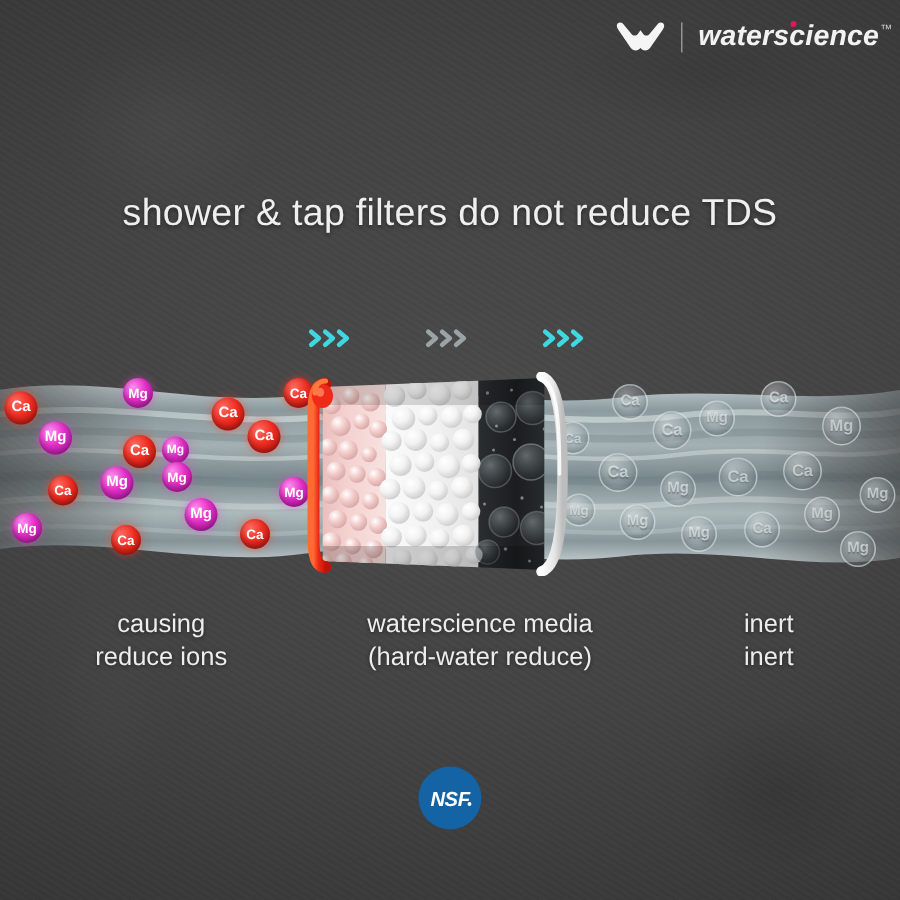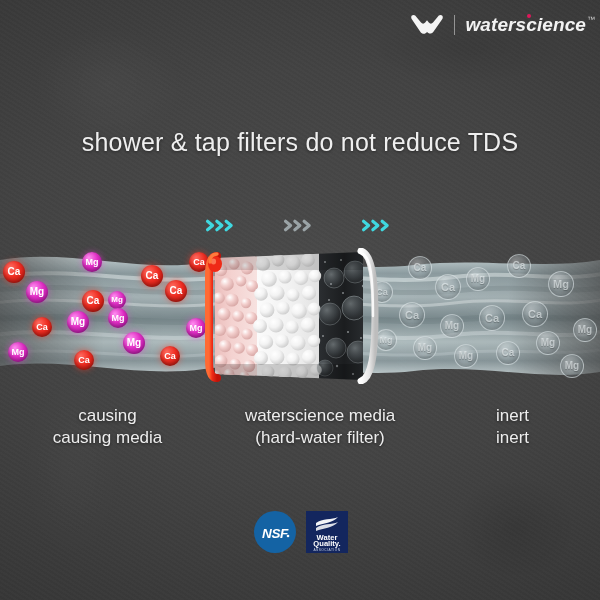--- a/index.html
+++ b/index.html
@@ -418,51 +418,39 @@
       <g>
         <path d="M158,3 C167,6 172,22 172,68 C172,114 167,130 158,133" fill="none" stroke="url(#whiteRim)" stroke-width="7" stroke-linecap="round"></path>
         <path d="M160,6 C167,10 170,26 170,68" fill="none" stroke="#ffffff" stroke-width="2.4" stroke-linecap="round" opacity=".85"></path>
       </g>
     </svg>
   </div>
 
   <div class="captions">
     <div class="cap cap-left">
       <span>causing</span>
-      <span class="l2">causing media</span>
+      <span class="l2">reduce ions</span>
     </div>
     <div class="cap cap-mid">
       <span>waterscience media</span>
-      <span class="l2">(hard-water filter)</span>
+      <span class="l2">(hard-water reduce)</span>
     </div>
     <div class="cap cap-right">
       <span>inert</span>
       <span class="l2">inert</span>
     </div>
   </div>
 
   <div class="badges">
 
     <span class="badge">
       <svg width="44" height="44" viewBox="0 0 44 44" aria-hidden="true">
         <circle cx="22" cy="22" r="21" fill="#1463a4"></circle>
         <text x="22" y="27.5" text-anchor="middle" fill="#ffffff" font-family="Liberation Sans, sans-serif" font-size="13.5" font-weight="700" font-style="italic" letter-spacing="-0.3">NSF</text>
         <circle cx="35" cy="26" r="1.3" fill="#ffffff"></circle>
       </svg>
     </span>
 
-    <span class="badge">
-      <svg width="42" height="42" viewBox="0 0 42 42" aria-hidden="true">
-        <rect x="0" y="0" width="42" height="42" fill="#13265e"></rect>
-        <g fill="#ffffff">
-          <path d="M10 12 C16 7 26 9 32 6 C27 12 17 12 10 15 Z" opacity=".95"></path>
-          <path d="M10 17 C16 12 26 14 32 11 C27 17 17 17 10 20 Z" opacity=".85"></path>
-        </g>
-        <text x="21" y="28.5" text-anchor="middle" fill="#ffffff" font-family="Liberation Sans, sans-serif" font-size="7.6" font-weight="700">Water</text>
-        <text x="21" y="35" text-anchor="middle" fill="#ffffff" font-family="Liberation Sans, sans-serif" font-size="7.6" font-weight="700">Quality.</text>
-        <text x="21" y="39.6" text-anchor="middle" fill="#cfd8ea" font-family="Liberation Sans, sans-serif" font-size="3.2" letter-spacing="0.5">ASSOCIATION</text>
-      </svg>
-    </span>
 
 
   </div>
 
 </div>
 
 </body></html>

